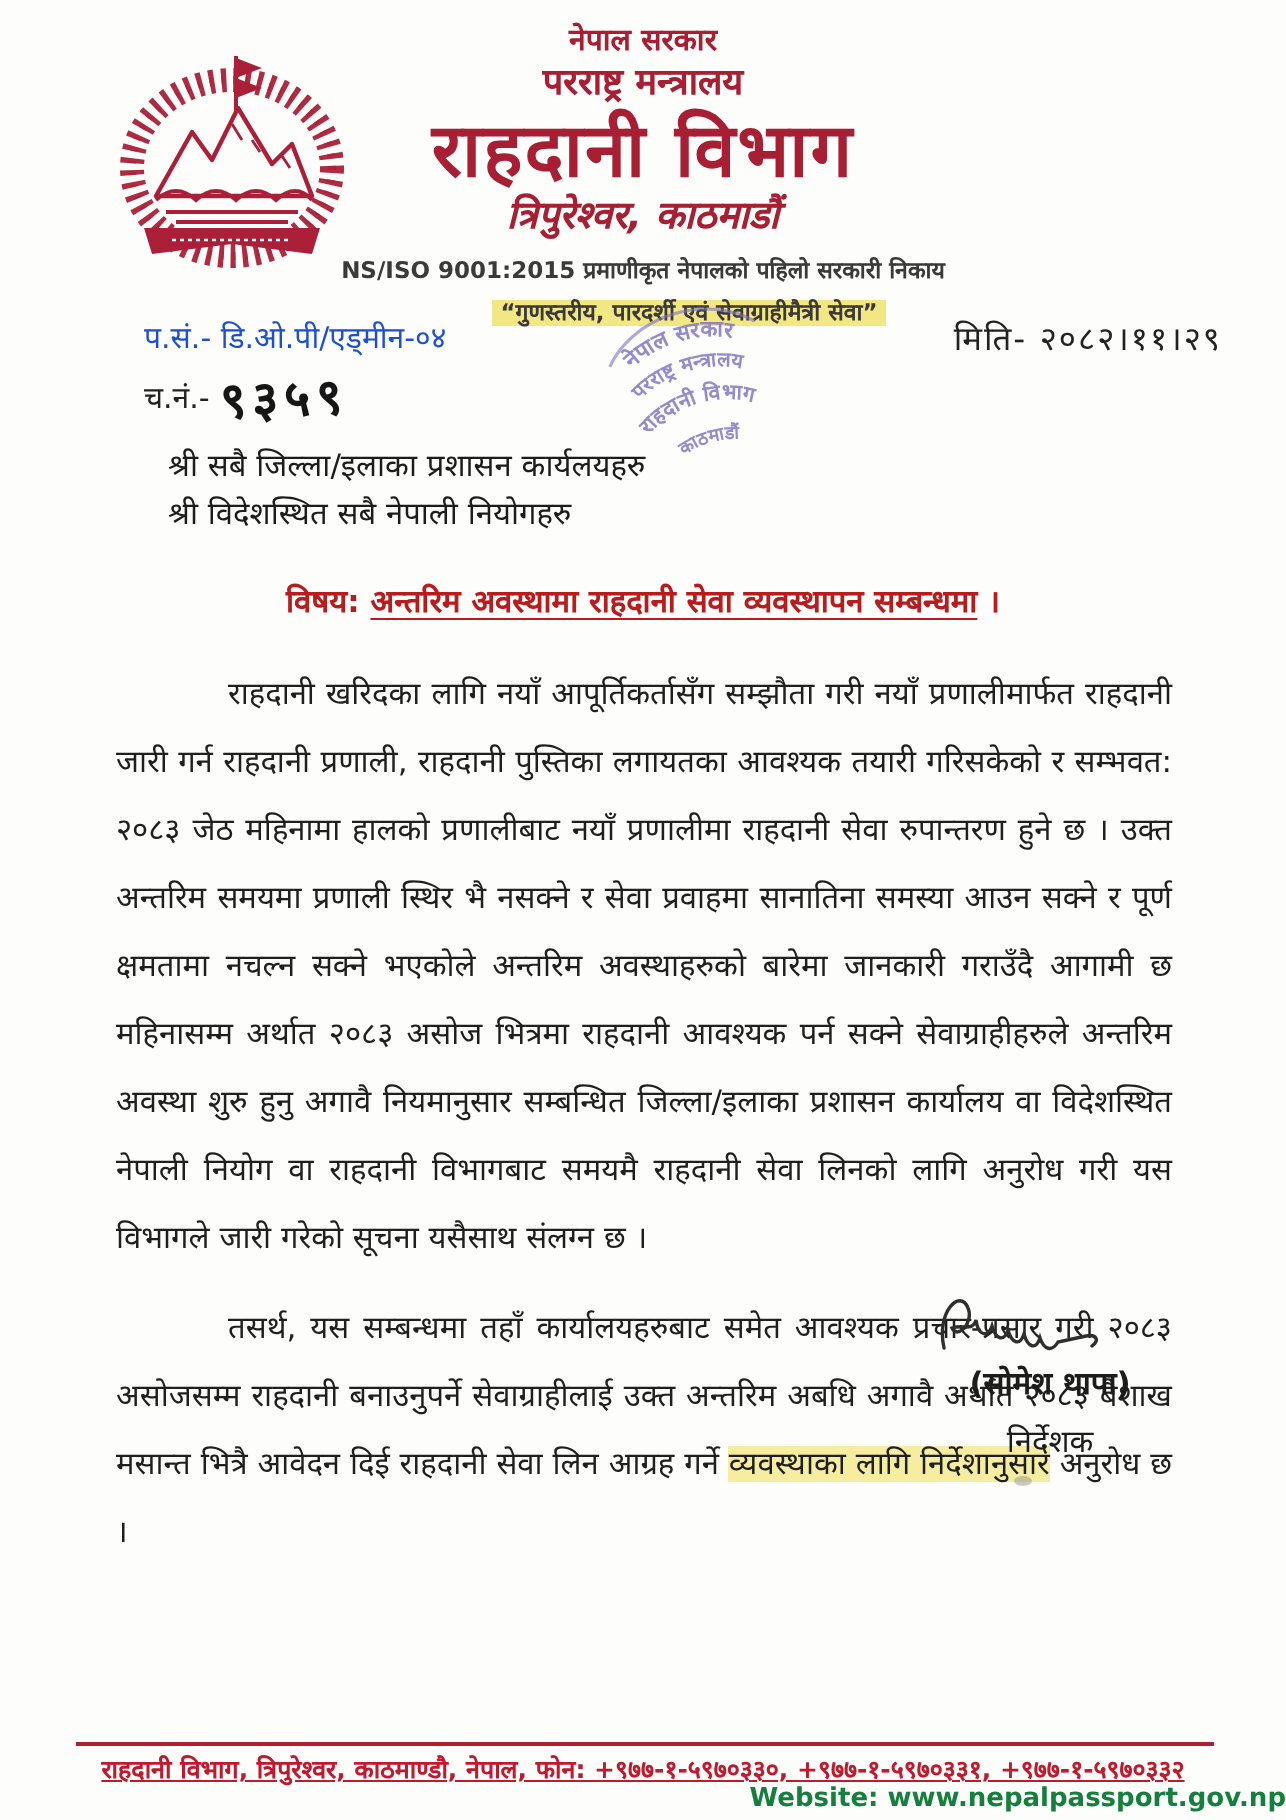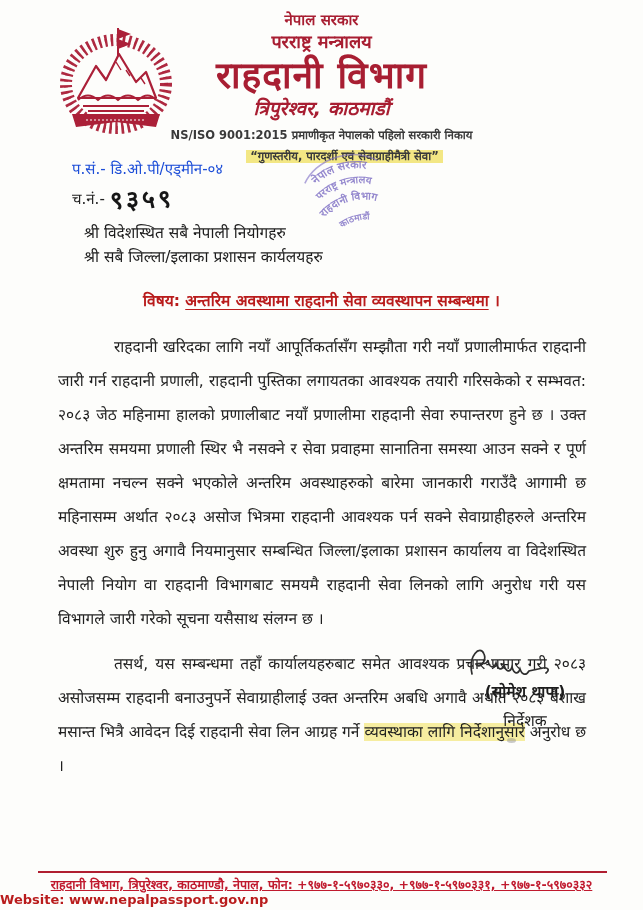--- a/index.html
+++ b/index.html
@@ -46,22 +46,22 @@
   .sig { position:absolute; left:446px; top:640px; width:158px; text-align:center; color:#1c1c1c; }
   .sig svg { display:block; margin:0 auto -2px auto; }
   .sig-name  { font-size:15.5px; font-weight:600; }
   .sig-title { font-size:15.5px; margin-top:7px; }
   .artifact-dot { position:absolute; left:507px; top:738px; width:9px; height:5px;
                   border-radius:50%; background:#8a8a8a; opacity:.45; }
   
   .footer-rule  { position:absolute; left:38px; right:36px; top:871px; border-top:2px solid #b01e30; }
   .footer-line1 { position:absolute; left:0; top:876px; width:100%; text-align:center;
                   font-size:12.5px; font-weight:bold; color:#c01a2e;text-decoration:underline; }
-  .footer-line2 { position:absolute; left:0; top:892px; width:100%; text-align:left;
-                  font-size:13px; font-weight:bold; color:#b91c1c; }
+  .footer-line2 { position:absolute; left:0; top:892px; width:100%; text-align:right;
+                  font-size:13px; font-weight:bold; color:#15803d; }
 </style>
 </head>
 <body>
 
 <div class="page">
 
   <svg class="emblem" viewBox="0 0 120 114" aria-hidden="true">
     <g stroke="#ab2038" fill="none">
       <ellipse cx="60" cy="64" rx="50" ry="44" stroke-width="12" stroke-dasharray="2.5 3.5" opacity="0.95"></ellipse>
       <ellipse cx="60" cy="64" rx="50" ry="44" stroke-width="4" stroke-dasharray="1 5" opacity="0.8"></ellipse>
@@ -108,24 +108,25 @@
     <text font-size="9" font-weight="bold" fill="#7d6ec4" text-anchor="middle">
       <textPath href="#arc4" startOffset="50%">काठमाडौं</textPath>
     </text>
   </svg>
 
   <div class="ref">प.सं.- डि.ओ.पी/एड्मीन-०४</div>
   <div class="chn">
     <span>च.नं.-</span>
     <span class="chn-num">९३५९</span>
   </div>
+  <div class="date">मिति- २०८२।११।२९</div>
 
   <div class="recipients">
+    <div>श्री सबै जिल्ला/इलाका प्रशासन कार्यलयहरु</div>
     <div>श्री विदेशस्थित सबै नेपाली नियोगहरु</div>
-    <div>श्री सबै जिल्ला/इलाका प्रशासन कार्यलयहरु</div>
   </div>
 
   <div class="subject">
     <span>विषय: </span><span class="subject-text">अन्तरिम अवस्थामा राहदानी सेवा व्यवस्थापन सम्बन्धमा</span><span> ।</span>
   </div>
 
   <div class="body-block">
     <p>राहदानी खरिदका लागि नयाँ आपूर्तिकर्तासँग सम्झौता गरी नयाँ प्रणालीमार्फत राहदानी जारी गर्न राहदानी प्रणाली, राहदानी पुस्तिका लगायतका आवश्यक तयारी गरिसकेको र सम्भवत: २०८३ जेठ महिनामा हालको प्रणालीबाट नयाँ प्रणालीमा राहदानी सेवा रुपान्तरण हुने छ । उक्त अन्तरिम समयमा प्रणाली स्थिर भै नसक्ने र सेवा प्रवाहमा सानातिना समस्या आउन सक्ने र पूर्ण क्षमतामा नचल्न सक्ने भएकोले अन्तरिम अवस्थाहरुको बारेमा जानकारी गराउँदै आगामी छ महिनासम्म अर्थात २०८३ असोज भित्रमा राहदानी आवश्यक पर्न सक्ने सेवाग्राहीहरुले अन्तरिम अवस्था शुरु हुनु अगावै नियमानुसार सम्बन्धित जिल्ला/इलाका प्रशासन कार्यालय वा विदेशस्थित नेपाली नियोग वा राहदानी विभागबाट समयमै राहदानी सेवा लिनको लागि अनुरोध गरी यस विभागले जारी गरेको सूचना यसैसाथ संलग्न छ ।</p>
     <p><span>तसर्थ, यस सम्बन्धमा तहाँ कार्यालयहरुबाट समेत आवश्यक प्रचार-प्रसार गरी २०८३ असोजसम्म राहदानी बनाउनुपर्ने सेवाग्राहीलाई उक्त अन्तरिम अबधि अगावै अर्थात २०८३ बैशाख मसान्त भित्रै आवेदन दिई राहदानी सेवा लिन आग्रह गर्ने </span><span class="hl">व्यवस्थाका लागि निर्देशानुसार</span><span> अनुरोध छ ।</span></p>
   </div>

